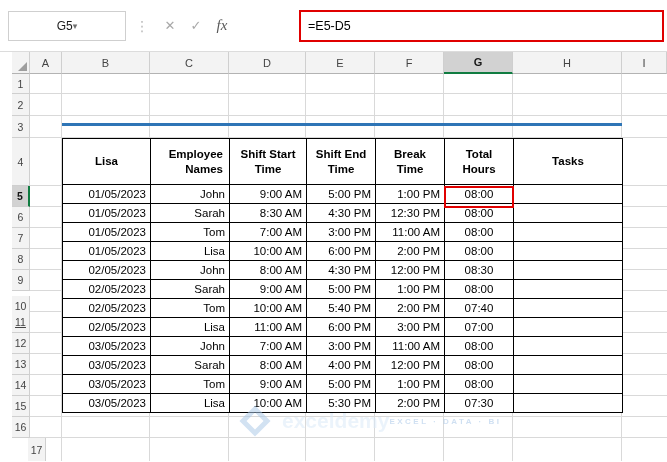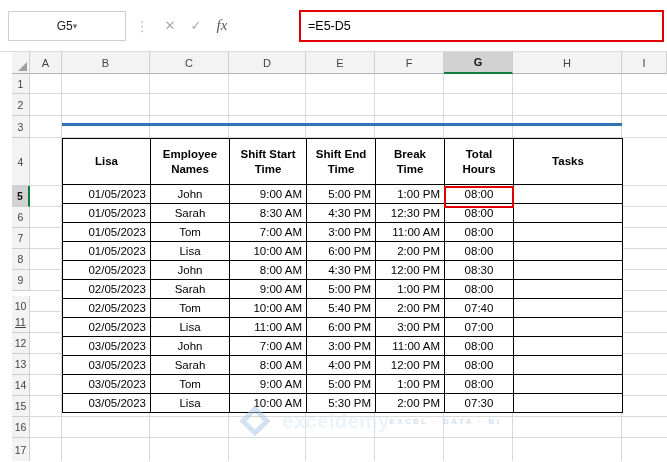--- a/index.html
+++ b/index.html
@@ -37,21 +37,21 @@
     color:#1f4e79;z-index:2}
   .title-underline{position:absolute;left:62px;top:71px;width:560px;height:3px;
     background:#2e75b6;z-index:2}
 
   table{position:absolute;left:62px;top:86px;border-collapse:collapse;table-layout:fixed;
     z-index:3;background:#fff;font-size:11.5px;color:#000}
   th,td{border:1px solid #000;overflow:hidden;white-space:nowrap;background:#fff}
   thead th{height:46px;padding:0 6px;font-weight:bold;white-space:normal;
     line-height:1.25;vertical-align:middle}
   tbody td{height:19px;padding:0 4px}
-  .al{text-align:center}.ar{text-align:right}.ac{text-align:center}
+  .al{text-align:right}.ar{text-align:right}.ac{text-align:center}
 
   .selbox{position:absolute;left:444px;top:134px;width:70px;height:22px;
     border:2px solid #e00000;z-index:5}
 
   .watermark{position:absolute;left:238px;top:352px;display:flex;align-items:center;gap:10px;
     opacity:.55;z-index:6;pointer-events:none}
   .wm-diamond{width:22px;height:22px;border:5px solid #aecbe9;transform:rotate(45deg);margin:6px}
   .wm-text{display:flex;flex-direction:row;align-items:center}
   .wm-brand{font-size:21px;font-weight:bold;color:#dcebf8;line-height:1.1}
   .wm-tagline{font-size:8px;letter-spacing:2.5px;color:#a9c7e8;font-weight:bold}
@@ -236,21 +236,21 @@
     <div class="hdr row" style="top: 176px; height: 21px;">7</div>
     <div class="hdr row" style="top: 197px; height: 21px;">8</div>
     <div class="hdr row" style="top: 218px; height: 21px;">9</div>
     <div class="hdr row" style="top: 244px; height: 21px;">10</div>
     <div class="hdr row" style="top: 260px; height: 21px; text-decoration: underline;">11</div>
     <div class="hdr row" style="top: 281px; height: 21px;">12</div>
     <div class="hdr row" style="top: 302px; height: 21px;">13</div>
     <div class="hdr row" style="top: 323px; height: 21px;">14</div>
     <div class="hdr row" style="top: 344px; height: 21px;">15</div>
     <div class="hdr row" style="top: 365px; height: 21px;">16</div>
-    <div class="hdr row" style="top: 386px; height: 24px;">17</div>
+    <div class="hdr row" style="top: 386px; height: 24px; margin-left: 16px;">17</div>
     <div class="gl" style="left: 61px; top: 22px; width: 1px; height: 388px;"></div>
     <div class="gl" style="left: 149px; top: 22px; width: 1px; height: 388px;"></div>
     <div class="gl" style="left: 228px; top: 22px; width: 1px; height: 388px;"></div>
     <div class="gl" style="left: 305px; top: 22px; width: 1px; height: 388px;"></div>
     <div class="gl" style="left: 374px; top: 22px; width: 1px; height: 388px;"></div>
     <div class="gl" style="left: 443px; top: 22px; width: 1px; height: 388px;"></div>
     <div class="gl" style="left: 512px; top: 22px; width: 1px; height: 388px;"></div>
     <div class="gl" style="left: 621px; top: 22px; width: 1px; height: 388px;"></div>
     <div class="gl" style="left: 30px; top: 41px; width: 637px; height: 1px;"></div>
     <div class="gl" style="left: 30px; top: 63px; width: 637px; height: 1px;"></div>

